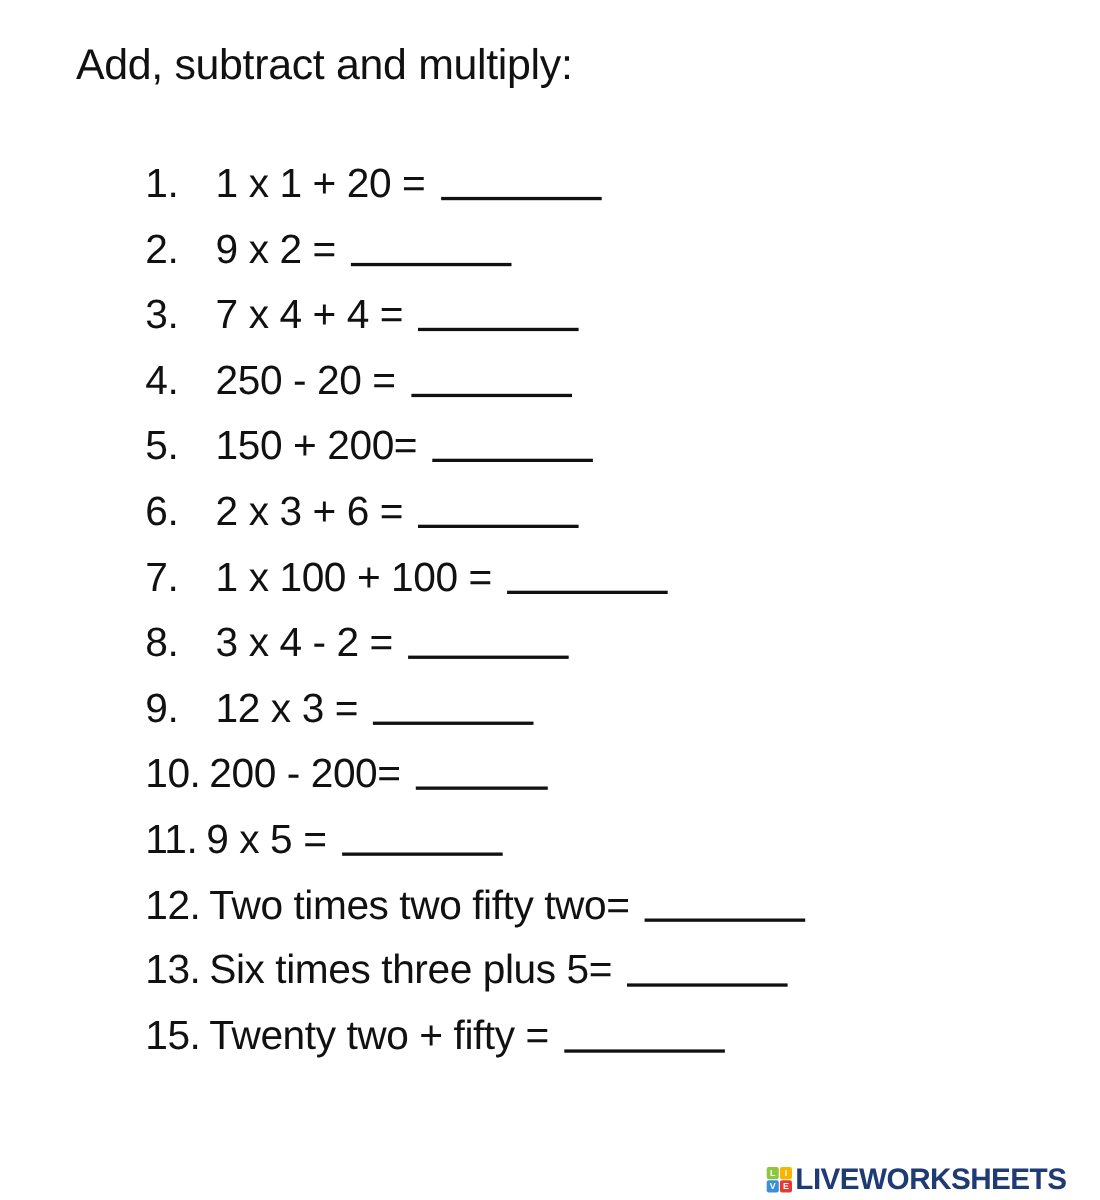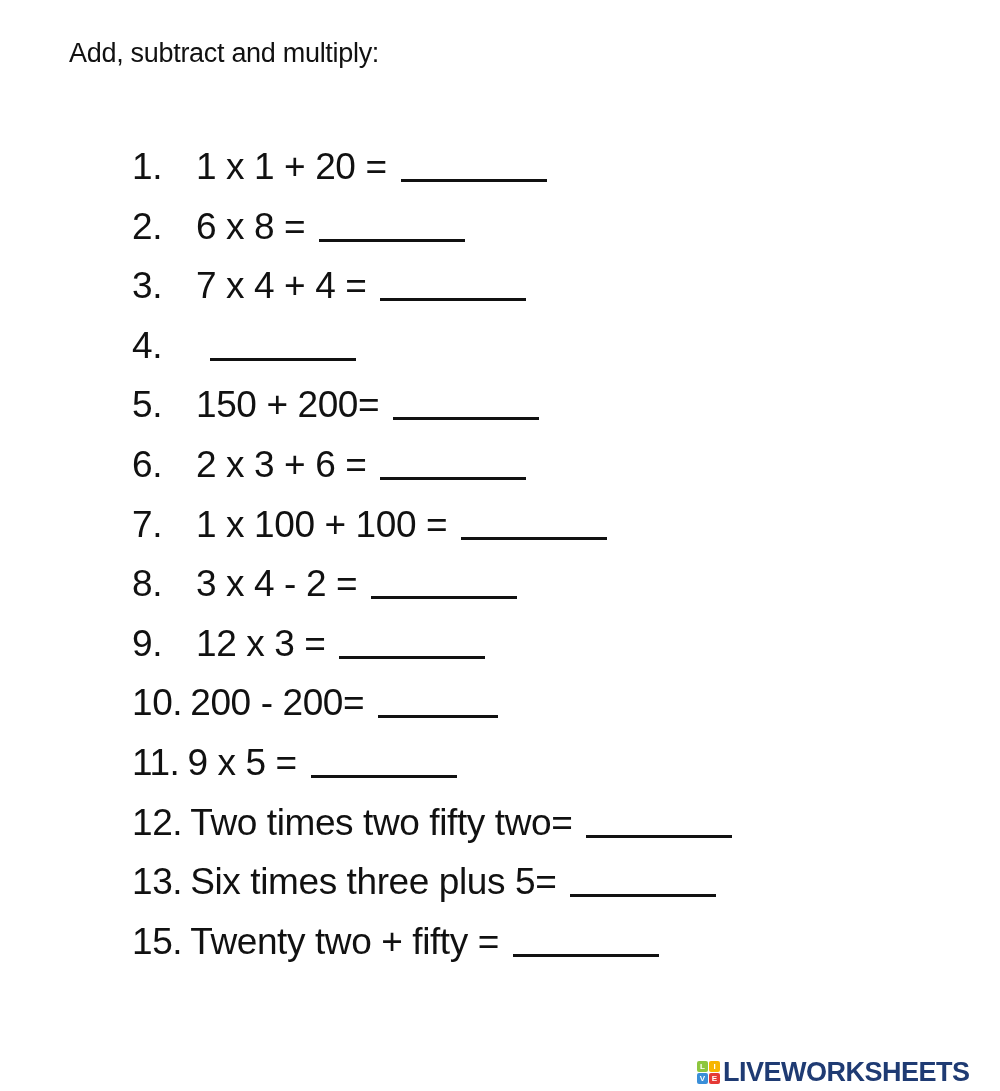--- a/index.html
+++ b/index.html
@@ -1,18 +1,18 @@
 <!DOCTYPE html>
 <html><head>
   <meta charset="utf-8">
   <style>
     html, body { margin: 0; padding: 0; background: #ffffff; }
     body { width: 1000px; height: 1091px; position: relative; overflow: hidden;
       font-family: "Liberation Sans", "DejaVu Sans", sans-serif; color: #111; }
-    .title { position: absolute; left: 69px; top: 38px; font-size: 27px; letter-spacing: -0.3px; }
+    .title { position: absolute; left: 69px; top: 38px; font-size: 39px; letter-spacing: -0.3px; }
     .list { position: absolute; left: 132px; top: 146px; }
     .row { height: 59.6px; display: flex; align-items: baseline; font-size: 37px; white-space: nowrap; letter-spacing: -0.4px; }
     .num { display: inline-block; width: 64px; }
     .num.wide { width: 74px; }
     .blank { display: inline-block; border-bottom: 3px solid #111; height: 2px; margin-left: 14px; transform: translateY(3px); }
     .logo { position: absolute; left: 697px; top: 1057px; display: flex; align-items: center; }
     .tiles { display: grid; grid-template-columns: 11px 11px; grid-template-rows: 11px 11px; gap: 1px; margin-right: 3px; }
     .tile { font-size: 8px; font-weight: bold; color: #fff; display: flex; align-items: center; justify-content: center; border-radius: 2px; }
     .brand { font-size: 27px; font-weight: bold; letter-spacing: -0.5px; }
   </style>
@@ -22,30 +22,31 @@
 <div class="title">Add, subtract and multiply:</div>
 
 <div class="list" id="qlist">
     <div class="row">
       <span class="num">1.</span>
       <span>1 x 1 + 20 =</span>
       <span class="blank" style="width: 146px;"></span>
     </div>
     <div class="row">
       <span class="num">2.</span>
-      <span>6 x 8 =</span>
+      <span>9 x 2 =</span>
       <span class="blank" style="width: 146px;"></span>
     </div>
     <div class="row">
       <span class="num">3.</span>
       <span>7 x 4 + 4 =</span>
       <span class="blank" style="width: 146px;"></span>
     </div>
     <div class="row">
       <span class="num">4.</span>
+      <span>250 - 20 =</span>
       <span class="blank" style="width: 146px;"></span>
     </div>
     <div class="row">
       <span class="num">5.</span>
       <span>150 + 200=</span>
       <span class="blank" style="width: 146px;"></span>
     </div>
     <div class="row">
       <span class="num">6.</span>
       <span>2 x 3 + 6 =</span>

